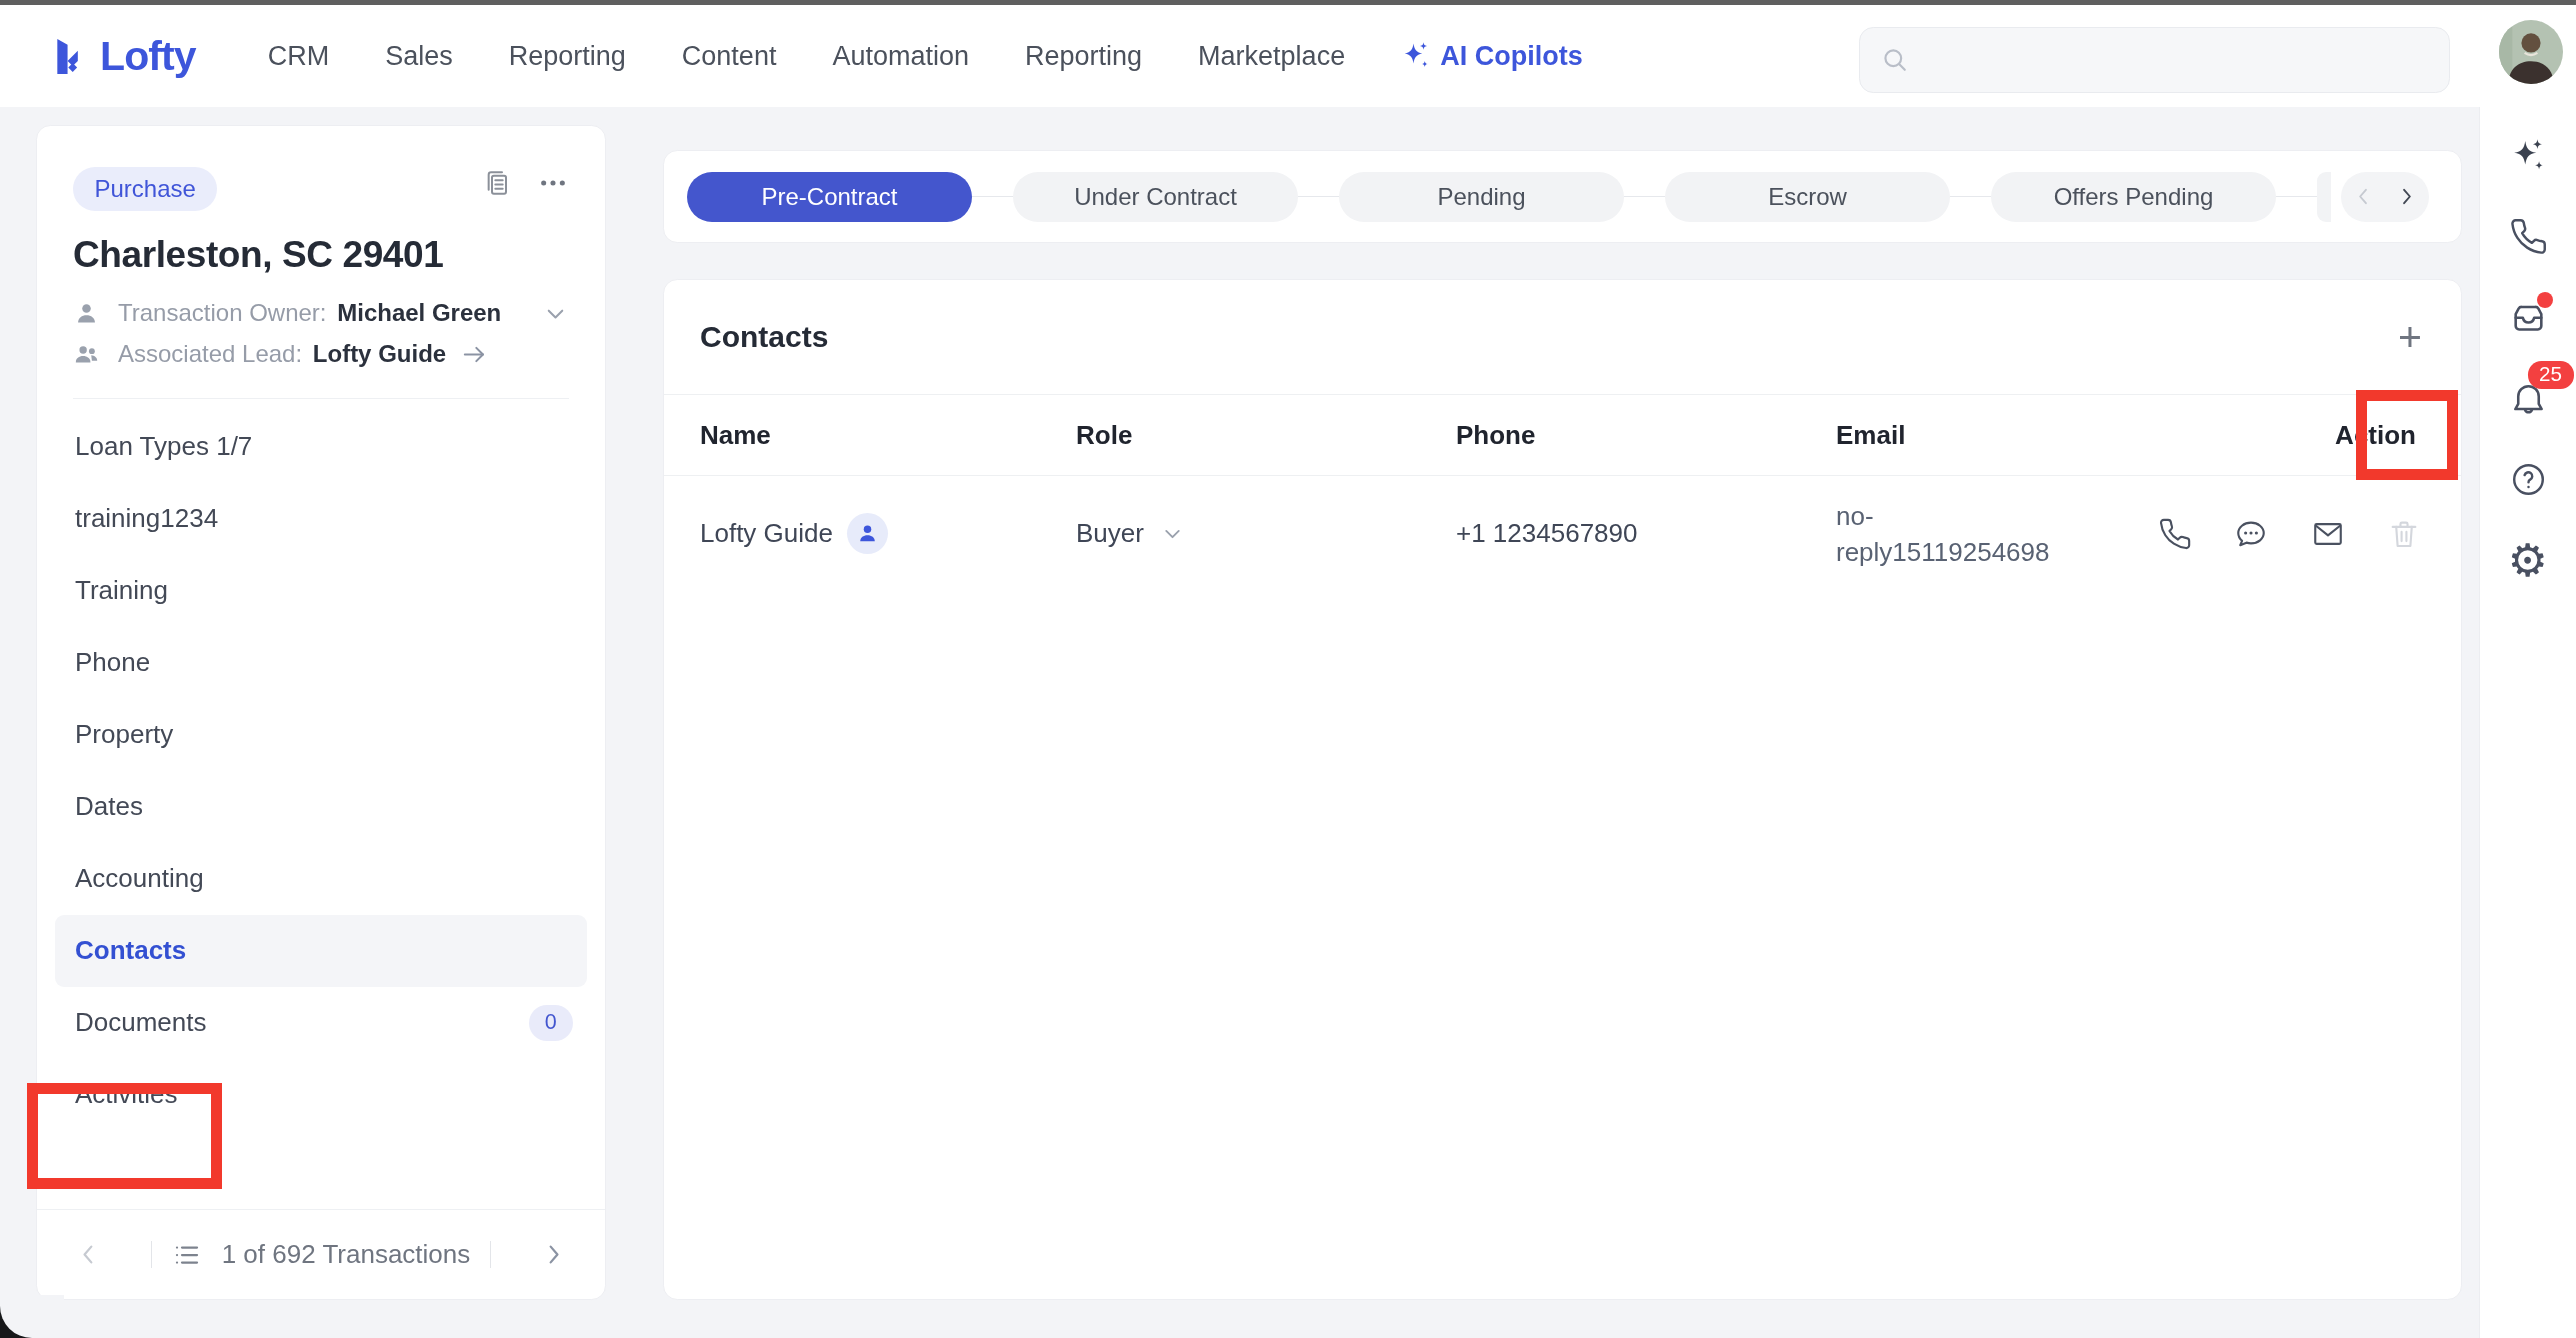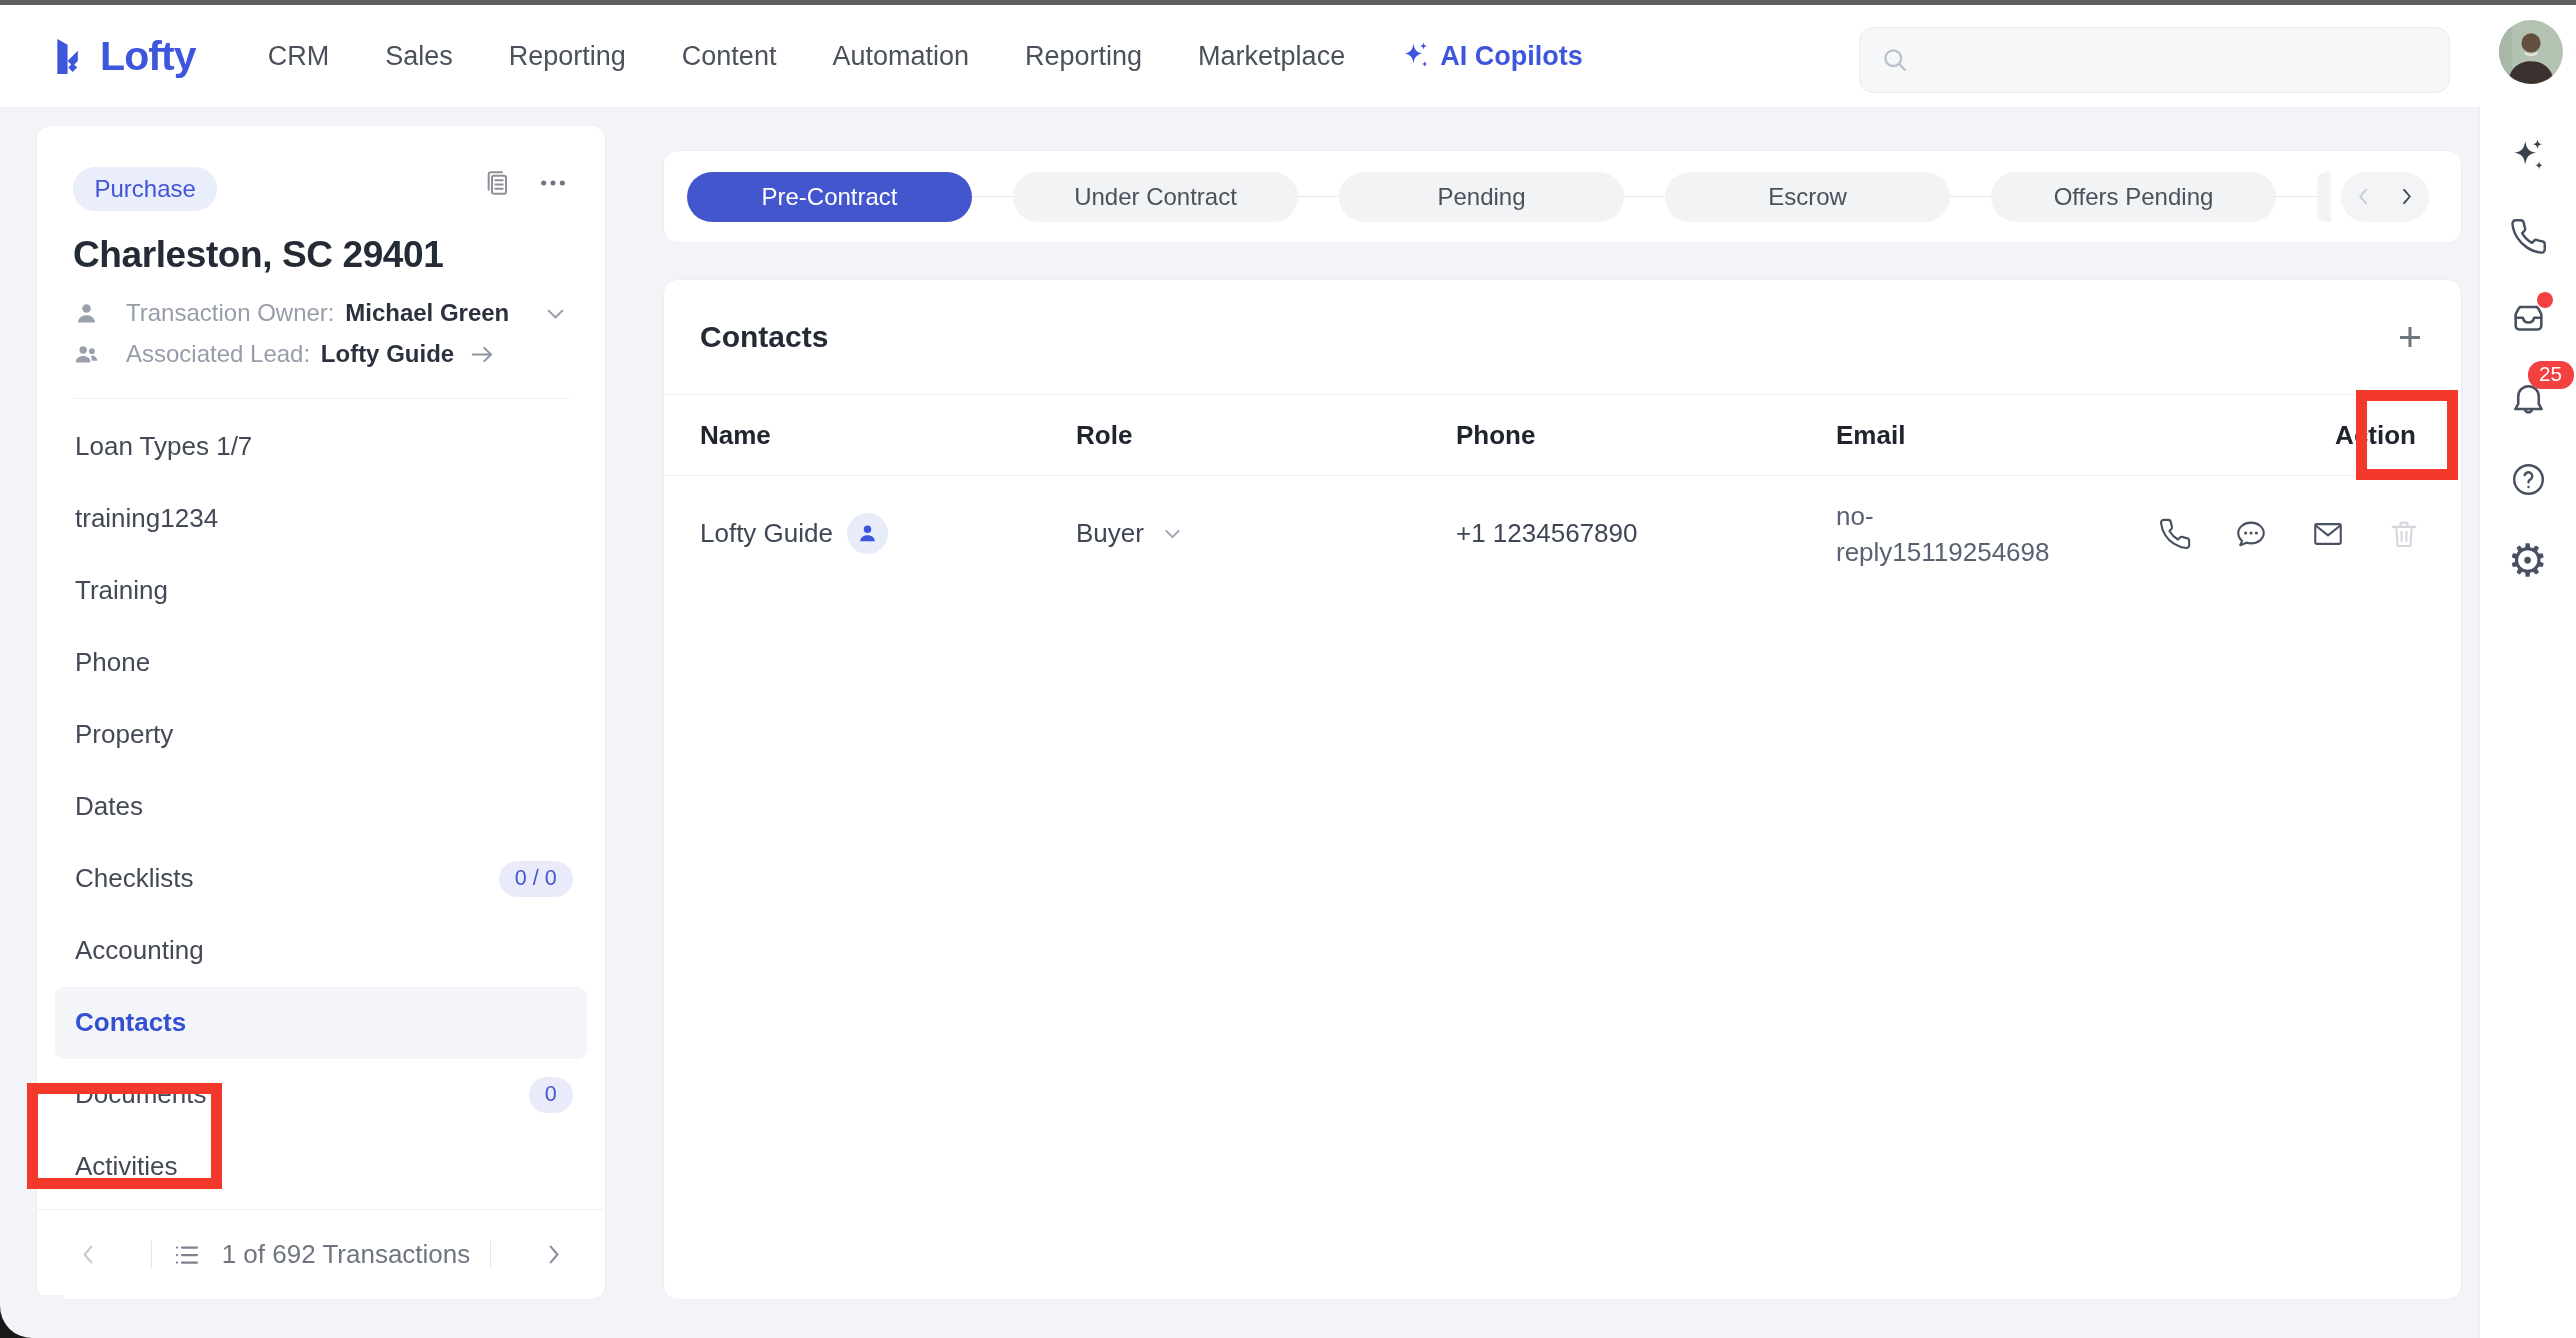--- a/index.html
+++ b/index.html
@@ -38,21 +38,21 @@
   
   .side-card { position:absolute; left:36px; top:18px; width:570px; height:1175px; background:#fff;
     border:0.9px solid #edeef2; border-radius:14.3px; }
   .side-head { padding:41px 36px 0 36px; }
   .side-head-top { display:flex; align-items:flex-start; }
   .type-badge { background:#eaedfb; color:#4055d8; font-size:24px; padding:8px 21.5px; border-radius:895px; }
   .side-head-icons { margin-left:auto; display:flex; align-items:center; gap:25px; color:#8b9099; }
   .side-title { margin-top:23px; font-size:37px; font-weight:bold; color:#252b36; letter-spacing:-0.4px; }
   .meta-row { display:flex; align-items:center; margin-top:23px; font-size:24px; }
   .meta-row + .meta-row { margin-top:12.5px; }
-  .meta-label { color:#969cا8; color:#969ca8; margin-left:26px; }
+  .meta-label { color:#969cا8; color:#969ca8; margin-left:18px; }
   .meta-value { color:#2b313d; font-weight:bold; margin-left:10.7px; }
   .meta-end { margin-left:auto; }
   .side-divider { height:0.9px; background:#eef0f3; margin:29px 36px 0 36px; }
   .menu { list-style:none; padding:12.5px 18px 0 18px; }
   .menu li { height:72px; display:flex; align-items:center; padding:0 14.3px 0 20px;
     font-size:26px; color:#434956; cursor:pointer; border-radius:9px; }
   .menu li.active { background:#f4f5f8; color:#3350d2; font-weight:bold; }
   .menu-badge { margin-left:auto; background:#e9ebfa; color:#4356cf; font-size:21.5px; padding:5.4px 16px; border-radius:895px; }
   .side-footer { position:absolute; left:0; bottom:0; width:100%; height:90px; border-top:0.9px solid #eef0f3;
     display:flex; align-items:center; padding:0 38px; color:#767c87; }
@@ -235,24 +235,20 @@
       <li>
           <span>Phone</span>
         </li>
       <li>
           <span>Property</span>
         </li>
       <li>
           <span>Dates</span>
         </li>
       <li>
-        <span>Checklists</span>
-        <span class="menu-badge">0 / 0</span>
-      </li>
-      <li>
           <span>Accounting</span>
         </li>
       <li class="active">
           <span>Contacts</span>
         </li>
       <li>
         <span>Documents</span>
         <span class="menu-badge">0</span>
       </li>
       <li>

